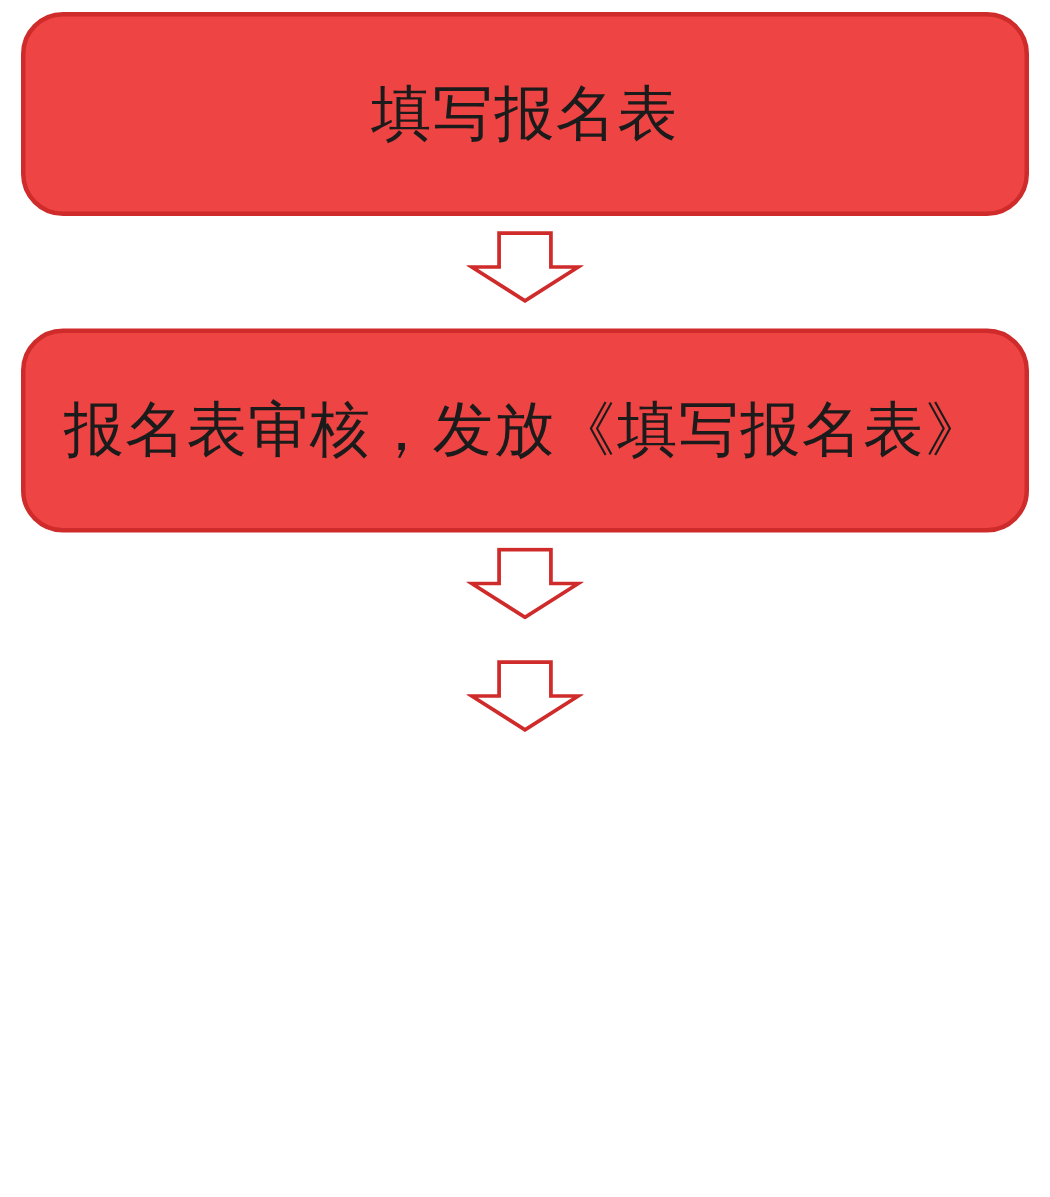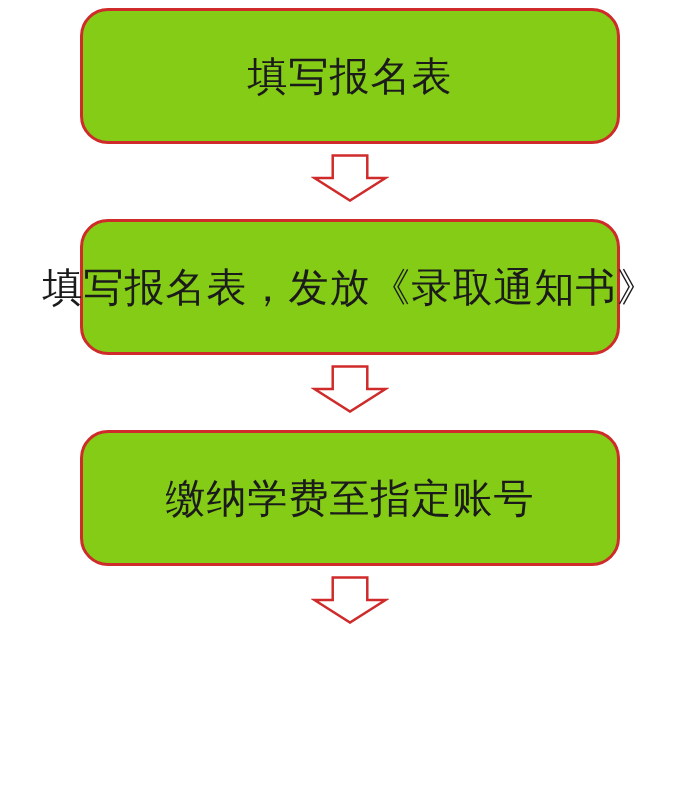--- a/index.html
+++ b/index.html
@@ -15,26 +15,26 @@
   }
   .flow {
     width: 700px;
     display: flex;
     flex-direction: column;
     align-items: center;
     padding-top: 8px;
     box-sizing: border-box;
   }
   .flow-box {
-    width: 540px;
+    width: 672px;
     height: 136px;
     box-sizing: border-box;
     border: 3px solid var(--accent, #cf2b2b);
     border-radius: 28px;
-    background: #84cc16;
+    background: #ef4444;
     display: flex;
     align-items: center;
     justify-content: center;
     text-align: center;
   }
   .flow-box .label {
     font-size: 40px;
     line-height: 1.2;
     color: var(--text, #1b1b1b);
     letter-spacing: 1px;
@@ -60,29 +60,26 @@
 
   <div class="flow-box">
     <span class="label">填写报名表</span>
   </div>
 
   <svg class="flow-arrow" viewBox="0 0 78 50" xmlns="http://www.w3.org/2000/svg">
     <polygon points="21,1.5 57,1.5 57,25 76,25 39,48.5 2,25 21,25"></polygon>
   </svg>
 
   <div class="flow-box">
-    <span class="label">填写报名表，发放《录取通知书》</span>
+    <span class="label">报名表审核，发放《填写报名表》</span>
   </div>
 
   <svg class="flow-arrow" viewBox="0 0 78 50" xmlns="http://www.w3.org/2000/svg">
     <polygon points="21,1.5 57,1.5 57,25 76,25 39,48.5 2,25 21,25"></polygon>
   </svg>
 
-  <div class="flow-box">
-    <span class="label">缴纳学费至指定账号</span>
-  </div>
 
   <svg class="flow-arrow" viewBox="0 0 78 50" xmlns="http://www.w3.org/2000/svg">
     <polygon points="21,1.5 57,1.5 57,25 76,25 39,48.5 2,25 21,25"></polygon>
   </svg>
 
 
 </div>
 
 </body></html>

